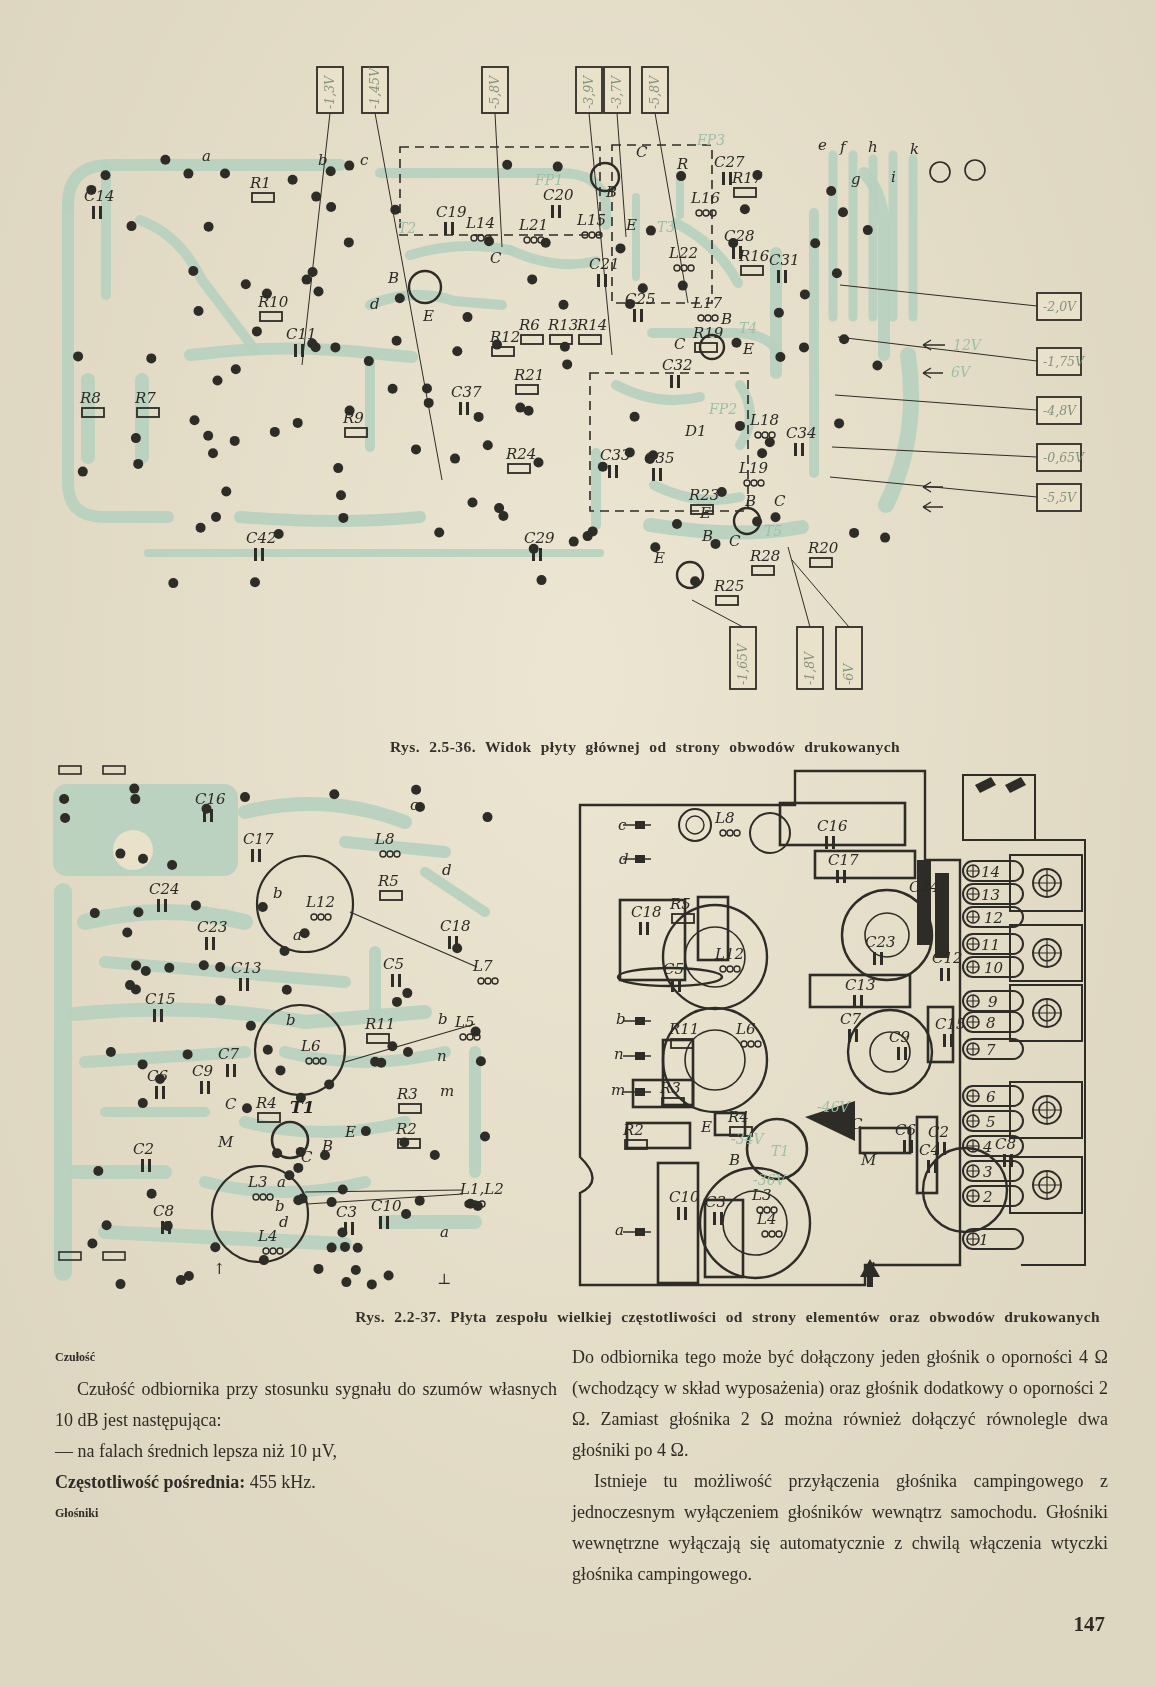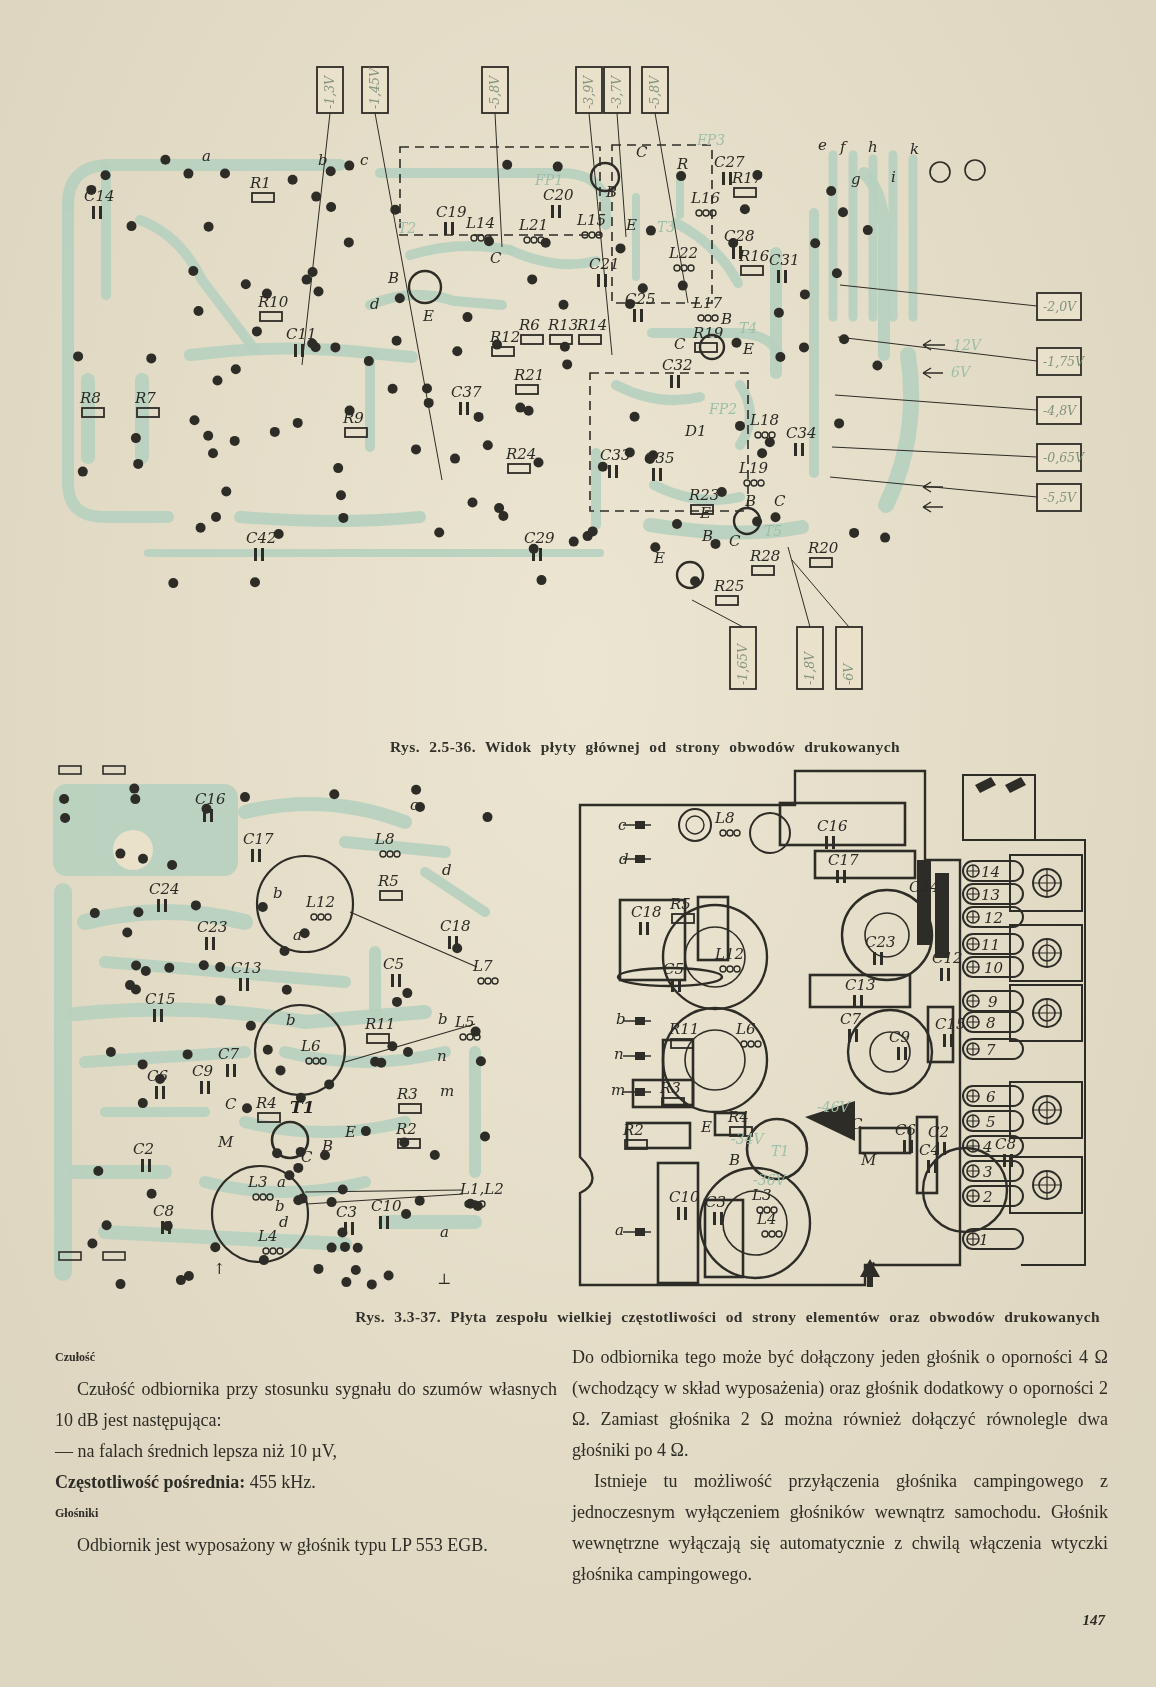--- a/index.html
+++ b/index.html
@@ -19,21 +19,21 @@
     position:absolute;text-align:right;
     font-weight:bold;font-size:15.5px;letter-spacing:.4px;word-spacing:5px;
     color:#33312b;
   }
   .col{position:absolute;font-size:18px;line-height:31px;text-align:justify;}
   .col h3{font-size:12px;margin:0 0 2px 0;line-height:30px;}
   .col p{margin:0 0 0 0;font-family:Liberation Serif, serif;}
   .indent{text-indent:22px;}
   .spaced{margin-top:14px;}
   .pagenum{
-    position:absolute;font-weight:bold;font-size:15px;color:#2e2c26;font-style:italic;
+    position:absolute;font-weight:bold;font-size:21px;color:#2e2c26;
   }
   
   .trace{stroke:#b7d0bf;fill:none;stroke-linecap:round;stroke-linejoin:round;opacity:.9;}
   .ink{stroke:#2e2c27;fill:none;}
   .inkf{fill:#2e2c27;stroke:none;}
   .paperf{fill:#e9e1ca;}
   .dash{stroke:#2e2c27;fill:none;stroke-dasharray:9 6;stroke-width:1.6;}
   .lbl{font-size:15px;font-style:italic;fill:#2b2a24;}
   .lblb{font-size:17px;font-style:italic;font-weight:bold;fill:#22211c;}
   .lblg{font-size:14px;font-style:italic;fill:#9dbfa8;}
@@ -861,30 +861,29 @@
         <text x="418" y="457" class="pin">2</text>
         <text x="414" y="500" class="pin">1</text>
       </g>
     <g id="f2rnotes">
         <text x="252" y="367" class="lblg" font-size="15">-46V</text>
         <text x="166" y="399" class="lblg" font-size="15">-34V</text>
         <text x="188" y="440" class="lblg" font-size="15">-36V</text>
       </g>
   </svg>
 
-  <div class="caption" style="left:60px;top:1308px;width:1040px">Rys. 3.3-37. Płyta zespołu wielkiej częstotliwości od strony elementów oraz obwodów drukowanych</div>
+  <div class="caption" style="left:60px;top:1308px;width:1040px">Rys. 2.2-37. Płyta zespołu wielkiej częstotliwości od strony elementów oraz obwodów drukowanych</div>
 
   <div class="col" style="left:55px;top:1342px;width:502px">
     <h3>Czułość</h3>
     <p class="indent">Czułość odbiornika przy stosunku sygnału do szumów własnych 10 dB jest następująca:</p>
     <p>— na falach średnich lepsza niż 10 µV,</p>
     <p class="spaced"><b>Częstotliwość pośrednia:</b><span> 455 kHz.</span></p>
     <h3 class="spaced">Głośniki</h3>
-    <p class="indent">Odbiornik jest wyposażony w głośnik typu LP 553 EGB.</p>
   </div>
 
   <div class="col" style="left:572px;top:1342px;width:536px">
     <p>Do odbiornika tego może być dołączony jeden głośnik o oporności 4 Ω (wchodzący w skład wyposażenia) oraz głośnik dodatkowy o oporności 2 Ω. Zamiast głośnika 2 Ω można również dołączyć równolegle dwa głośniki po 4 Ω.</p>
-    <p class="indent">Istnieje tu możliwość przyłączenia głośnika campingowego z jednoczesnym wyłączeniem głośników wewnątrz samochodu. Głośnik wewnętrzne wyłączają się automatycznie z chwilą włączenia wtyczki głośnika campingowego.</p>
+    <p class="indent">Istnieje tu możliwość przyłączenia głośnika campingowego z jednoczesnym wyłączeniem głośników wewnątrz samochodu. Głośniki wewnętrzne wyłączają się automatycznie z chwilą włączenia wtyczki głośnika campingowego.</p>
   </div>
 
   <div class="pagenum" style="left:1015px;top:1612px;width:90px;text-align:right">147</div>
 </div>
 
 </body></html>

